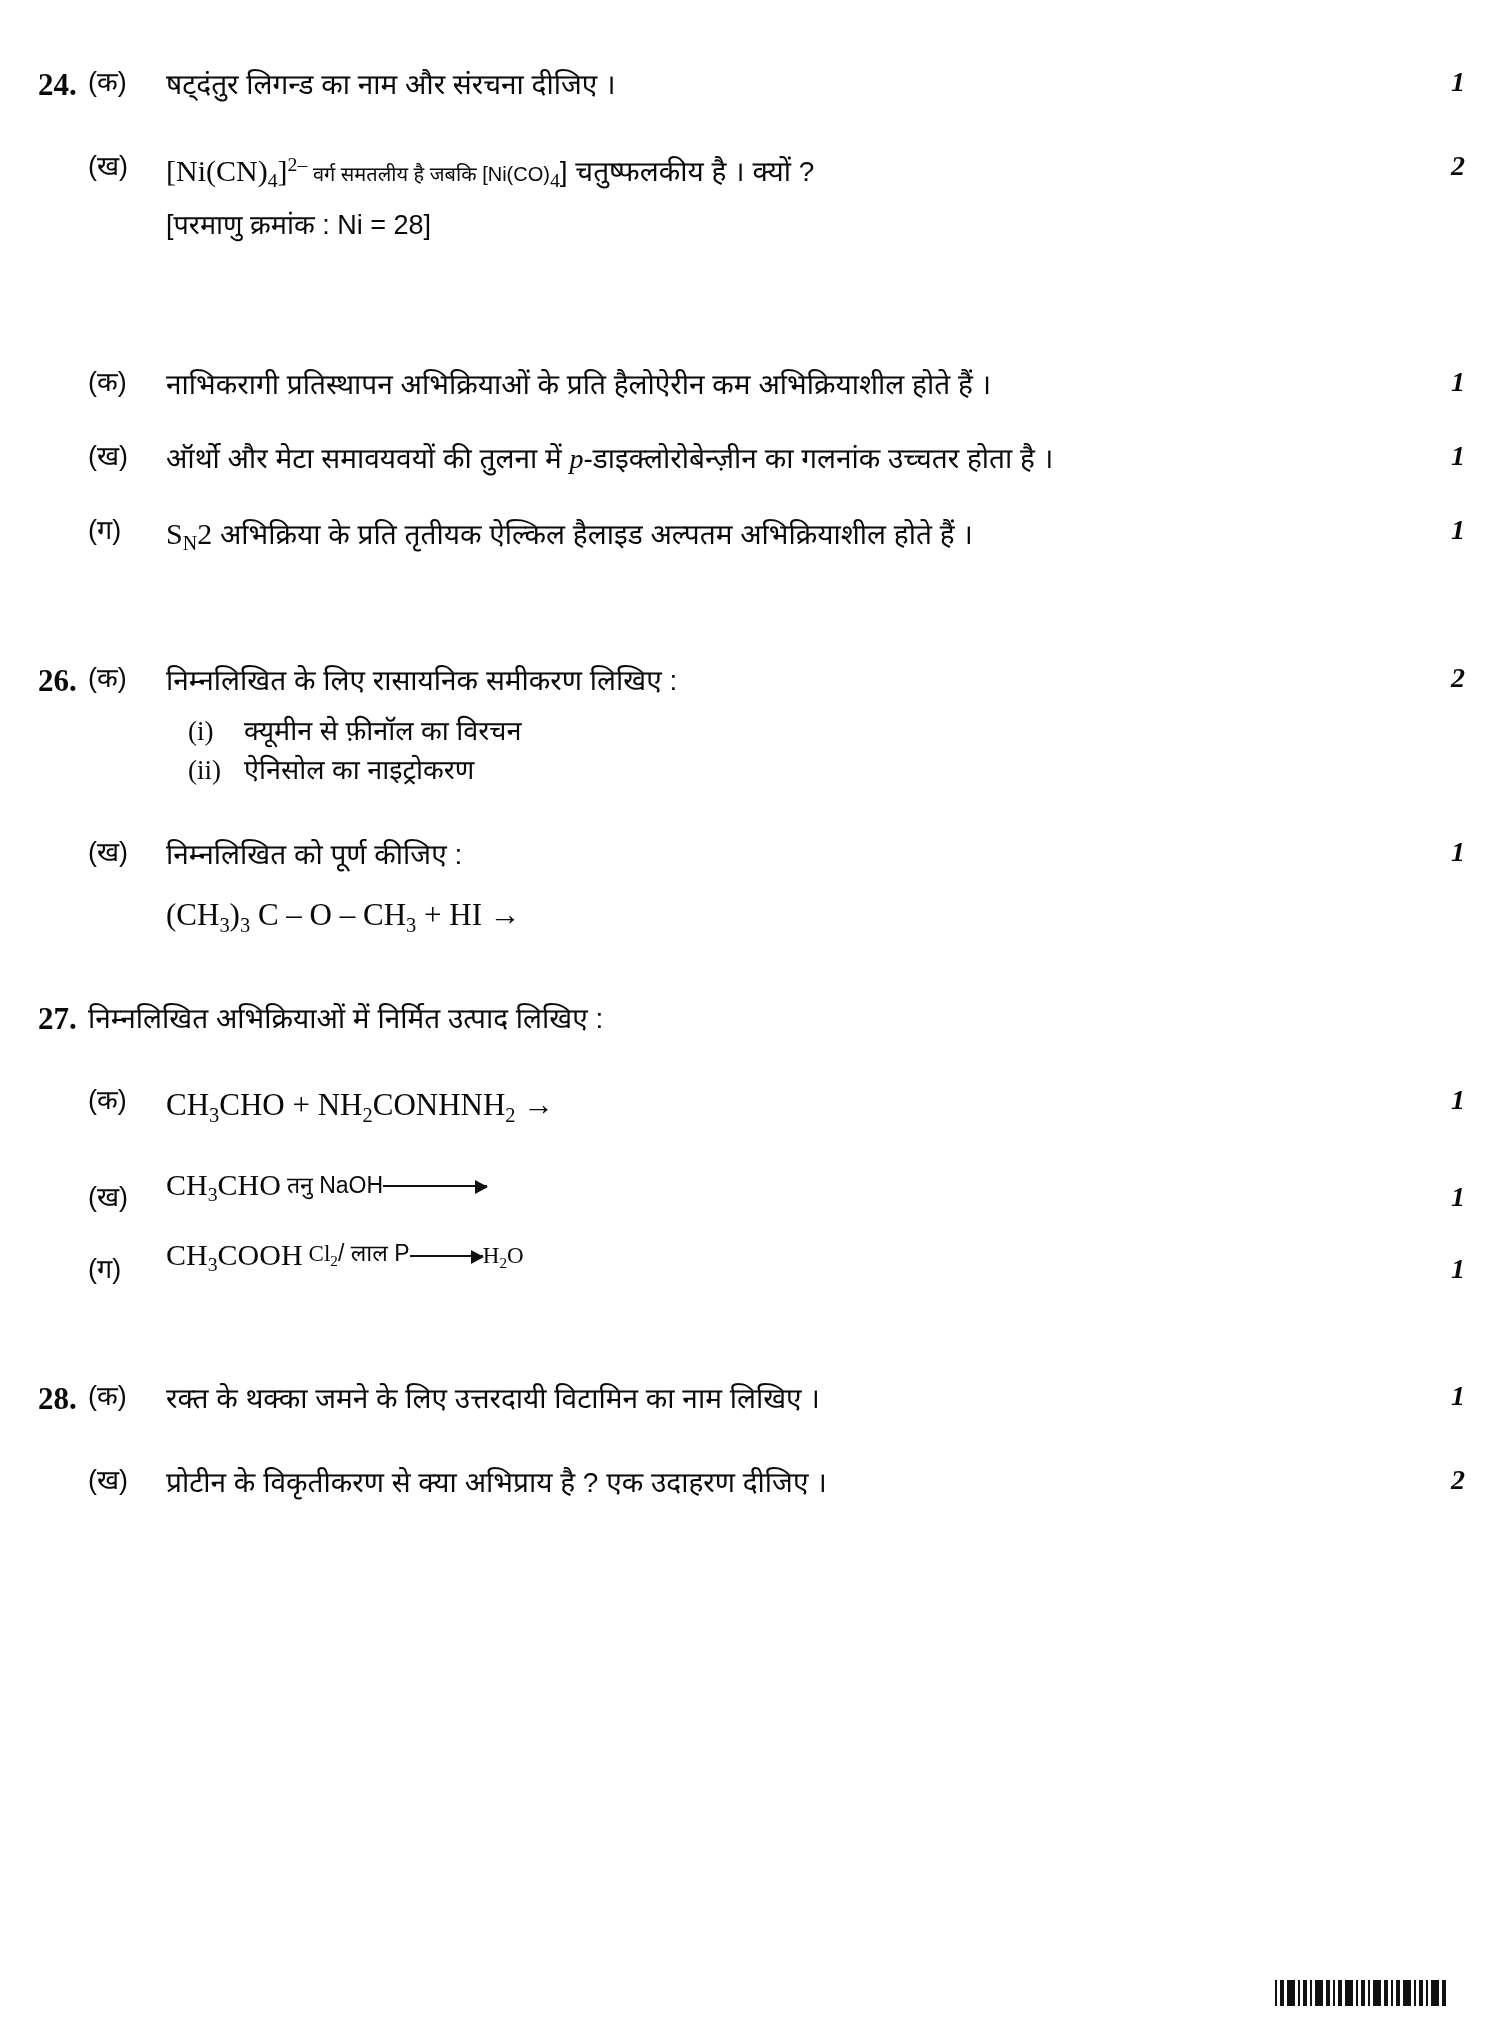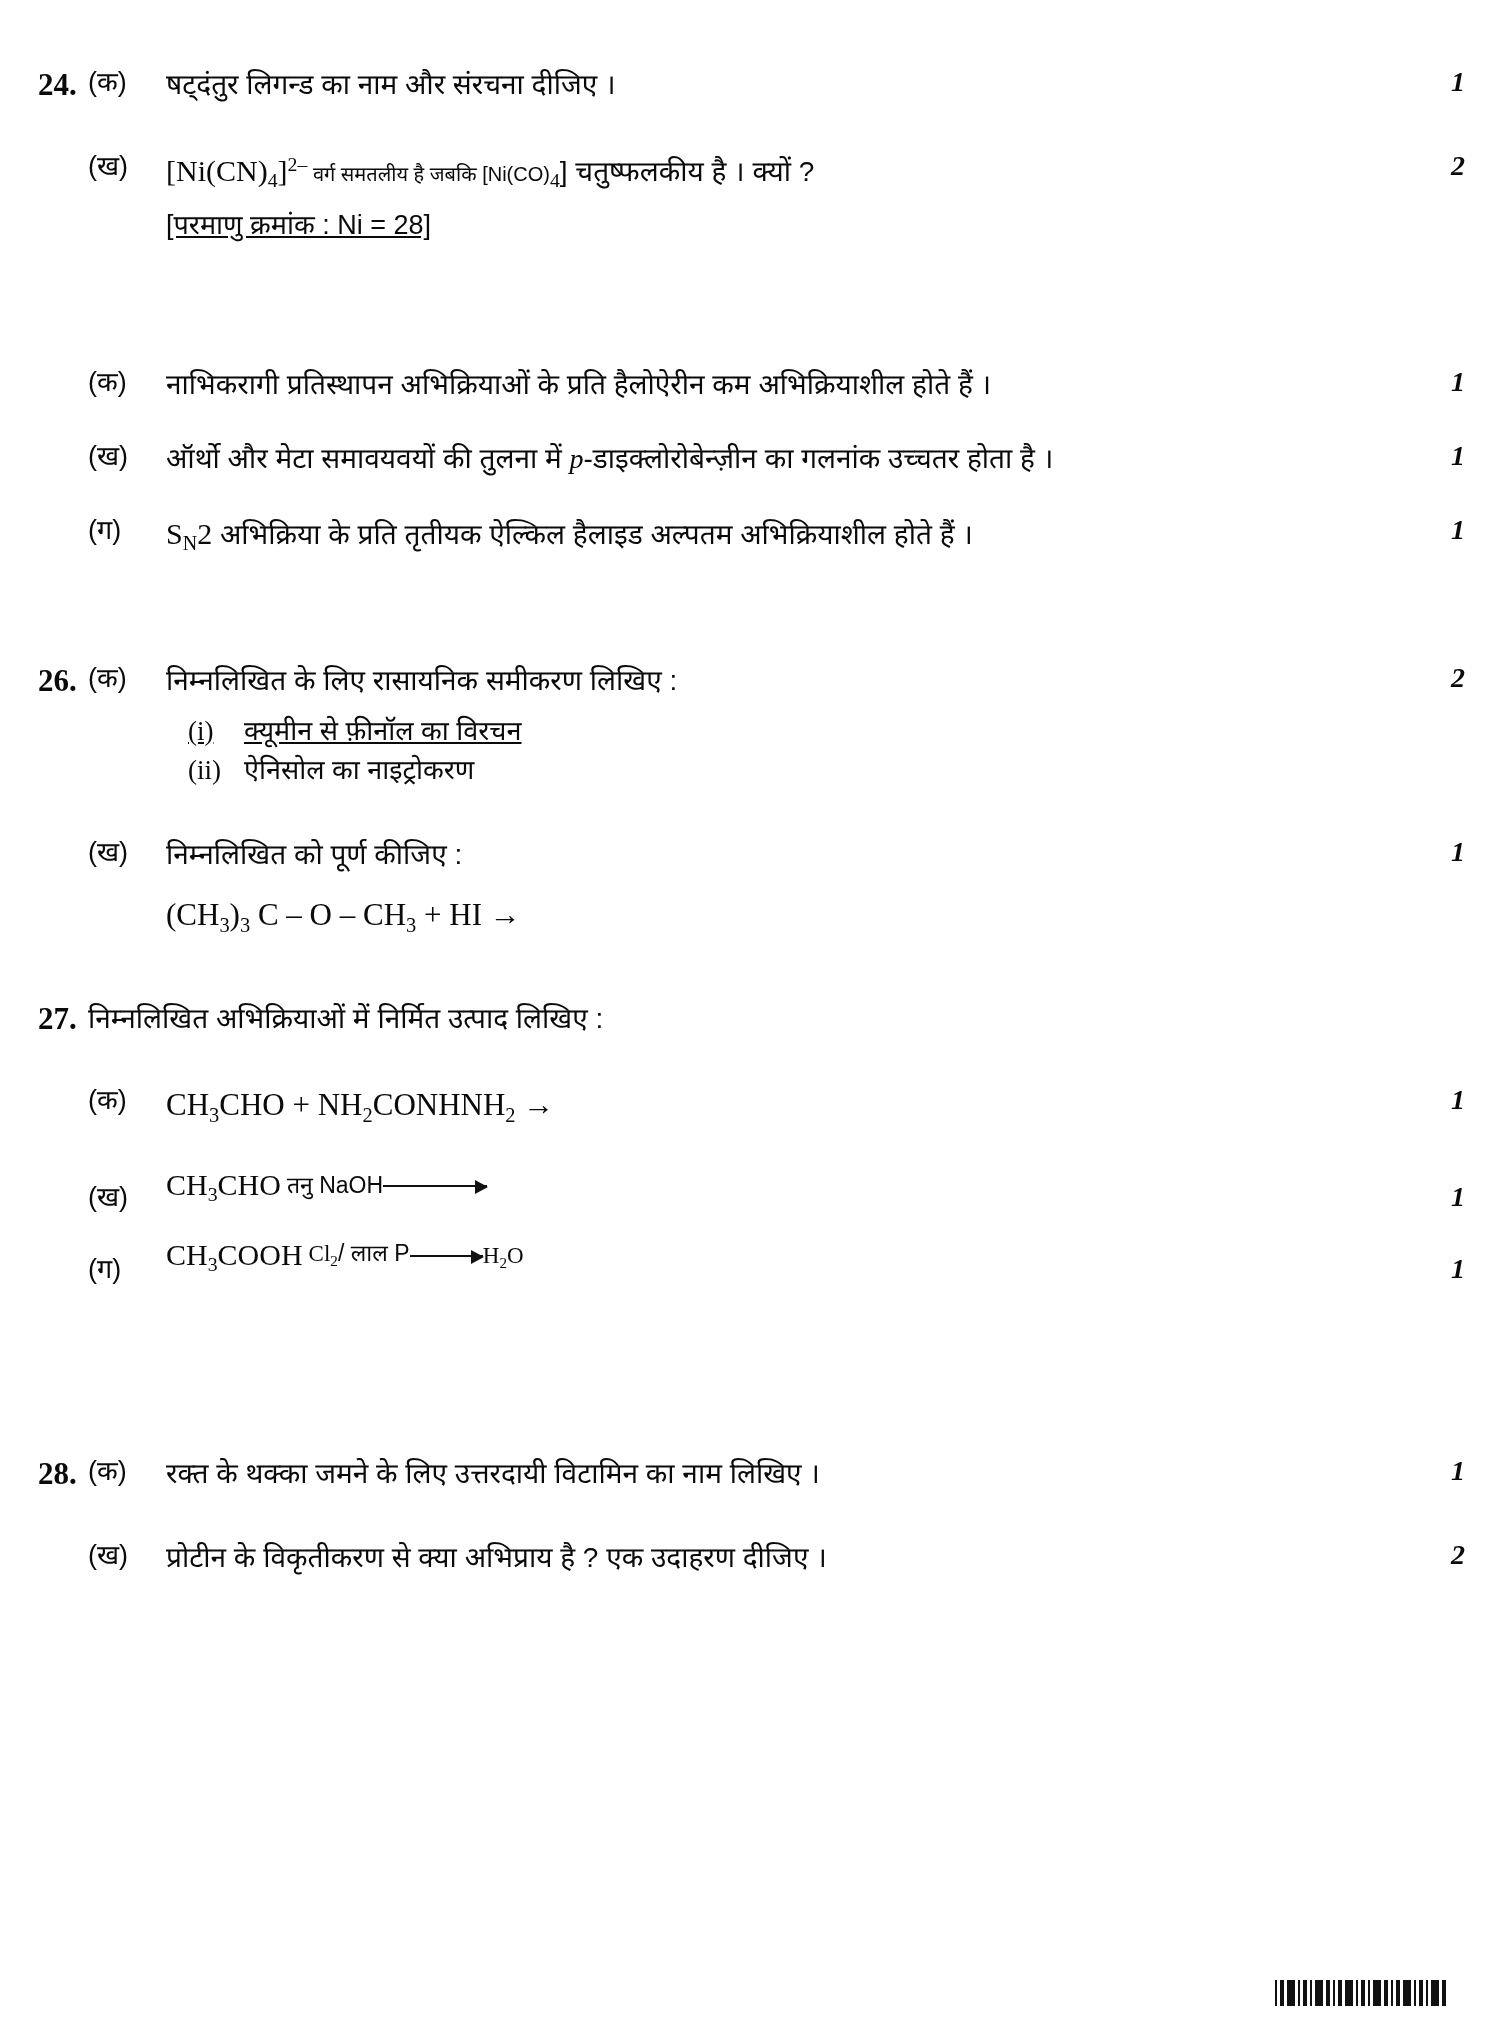--- a/index.html
+++ b/index.html
@@ -33,21 +33,21 @@
     font-family:"Liberation Sans", sans-serif;
   }
   .marks {
     font-size:28px; font-style:italic; font-weight:bold;
     text-align:left; padding-left:36px;
     font-family:"Liberation Serif", serif;
   }
   .body-serif { font-family:"Liberation Serif", serif; }
 
   
-  .mt-12 { margin-top:12px;text-decoration:underline; }
+  .mt-12 { margin-top:12px; }
   .mt-20 { margin-top:20px; }
   .mt-36 { margin-top:36px; }
   .mt-46 { margin-top:46px; }
 
   sub { font-size:0.66em; vertical-align:-0.32em; }
   sup { font-size:0.66em; vertical-align:0.50em; }
 
   .sn { font-family:"Liberation Serif", serif; }
   .ital { font-style:italic; }
 
@@ -218,21 +218,21 @@
             <span class="arrow-top arrow-top-serif"><span>Cl</span><sub>2</sub><span style="font-family:'Liberation Sans',sans-serif;">/ लाल P</span></span>
             <span class="arrow-line"></span>
             <span class="arrow-bot"><span>H</span><sub>2</sub><span>O</span></span>
           </span>
         </div>
       </div>
       <div class="marks" style="padding-top:18px;">1</div>
     </div>
   </div>
 
-  <div style="position:absolute; top:1455px; left:0; right:0;">
+  <div style="position:absolute; top:1380px; left:0; right:0;">
 
     <div class="q-row">
       <div class="qnum">28.</div>
       <div class="part">(क)</div>
       <div class="body">रक्त के थक्का जमने के लिए उत्तरदायी विटामिन का नाम लिखिए ।</div>
       <div class="marks">1</div>
     </div>
 
     <div class="q-row mt-46">
       <div class="qnum"></div>

